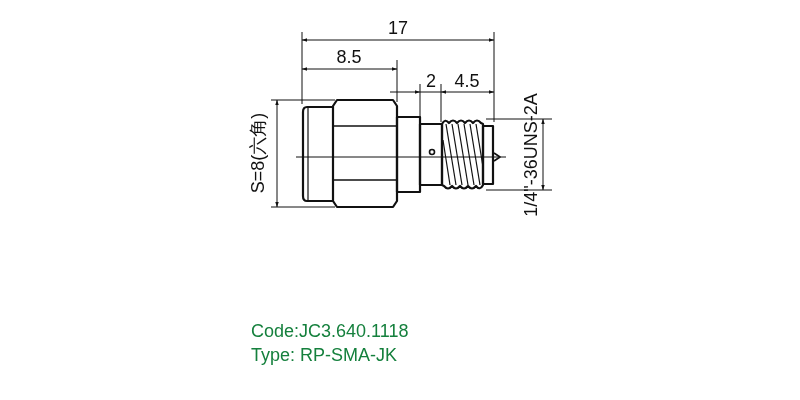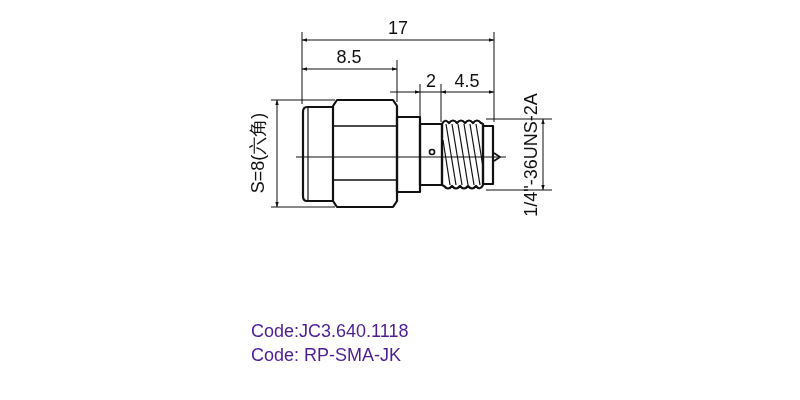--- a/index.html
+++ b/index.html
@@ -1,19 +1,19 @@
 <!DOCTYPE html>
 <html><head>
 <meta charset="utf-8">
 <style>
   html, body { margin:0; padding:0; background:#ffffff; }
   body { width:800px; height:400px; position:relative; overflow:hidden; font-family:"Liberation Sans", sans-serif; }
   #drawing { position:absolute; left:0; top:0; width:800px; height:400px; }
   .txt { font-family:"Liberation Sans", sans-serif; fill:#111; }
-  .caption { position:absolute; left:251px; font-family:"Liberation Sans", sans-serif; font-size:18px; color:#4c1d95; line-height:22px; white-space:nowrap; }
+  .caption { position:absolute; left:251px; font-family:"Liberation Sans", sans-serif; font-size:18px; color:#15803d; line-height:22px; white-space:nowrap; }
 </style>
 </head>
 <body>
 
 <svg id="drawing" viewBox="0 0 800 400" xmlns="http://www.w3.org/2000/svg">
   <defs>
     <marker id="arr" viewBox="0 0 10 10" refX="10" refY="5" markerWidth="9" markerHeight="5" orient="auto-start-reverse" markerUnits="userSpaceOnUse">
       <path d="M0,1.5 L10,5 L0,8.5 Z" fill="#111"></path>
     </marker>
   </defs>
@@ -73,13 +73,13 @@
       <line x1="476" y1="124" x2="483" y2="167"></line>
       <line x1="443" y1="140" x2="450" y2="185"></line>
     </g>
 
     <rect x="483" y="126" width="10" height="58"></rect>
     <path d="M494,153 L500,157 L494,161" stroke-width="1.6"></path>
   </g>
 </svg>
 
 <div class="caption" style="top:320px;">Code:JC3.640.1118</div>
-<div class="caption" style="top:344px;">Code: RP-SMA-JK</div>
+<div class="caption" style="top:344px;">Type: RP-SMA-JK</div>
 
 </body></html>

